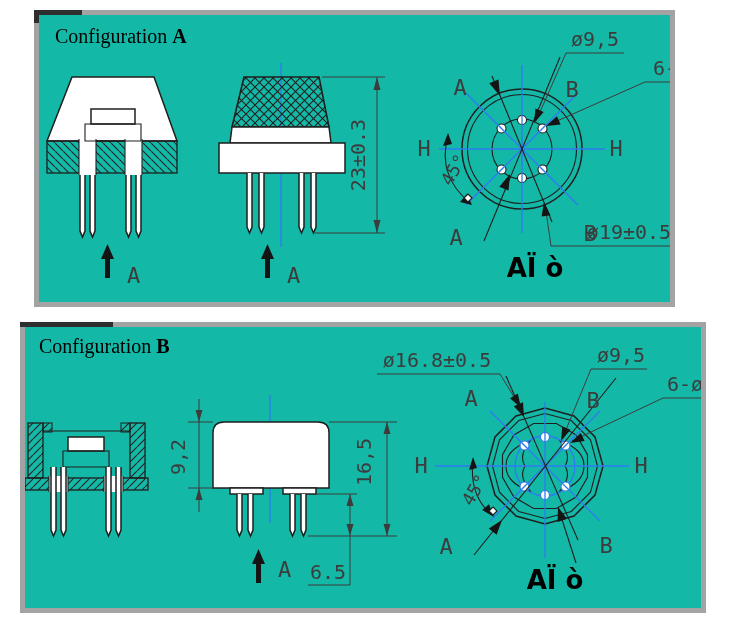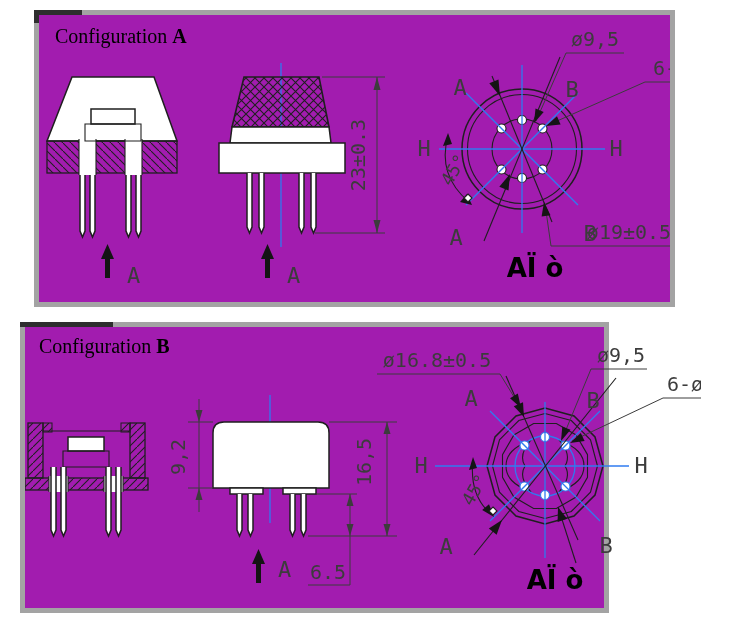--- a/index.html
+++ b/index.html
@@ -1,18 +1,18 @@
 <!DOCTYPE html>
 <html><head>
 <meta charset="utf-8">
 <style>
   html,body{margin:0;padding:0;background:#fff;}
   body{width:732px;height:628px;position:relative;overflow:hidden;
        font-family:"Liberation Sans",sans-serif;}
-  .panel{position:absolute;background:#a21caf;border:5px solid #a3a3a3;box-sizing:border-box;}
+  .panel{position:absolute;background:#14b8a6;border:5px solid #a3a3a3;box-sizing:border-box;}
   .corner-h{position:absolute;background:#2e2e2e;}
   
   .ol{fill:#fff;stroke:#1f1f1f;stroke-width:1.5;stroke-linejoin:miter;}
   .ln{fill:none;stroke:#1f1f1f;stroke-width:1.1;}
   .ln2{fill:none;stroke:#1f1f1f;stroke-width:1.5;}
   .dm{fill:none;stroke:#3c3c3c;stroke-width:1;}
   .cl{fill:none;stroke:#2f7bf0;stroke-width:1.3;}
   .fa{fill:#141414;stroke:none;}
   .da{fill:#3c3c3c;stroke:none;}
   .pc{fill:#fff;stroke:#1f1f1f;stroke-width:1.1;}
@@ -133,21 +133,21 @@
       <text class="lt" x="533" y="82" text-anchor="middle">B</text>
       <text class="lt" x="417" y="230" text-anchor="middle">A</text>
       <text class="lt" x="551" y="226" text-anchor="middle">B</text>
       <text class="lt" x="385" y="141" text-anchor="middle">H</text>
       <text class="lt" x="577" y="141" text-anchor="middle">H</text>
       <text class="cap" x="496" y="262" text-anchor="middle">AÏ ò</text>
     </g>
   </svg>
 </div>
 
-<div class="panel" style="left:20px;top:322px;width:589px;height:291px;">
+<div class="panel" style="left:20px;top:322px;width:686px;height:291px;">
   <div class="corner-h" style="top:-5px;left:8px;width:80px;height:5px;"></div>
   <div class="corner-h" style="top:-5px;left:-5px;width:16px;height:5px;"></div>
 
   <svg width="676" height="281" viewBox="0 0 676 281">
     <defs>
       <pattern id="pB-hatch" width="8" height="8" patternUnits="userSpaceOnUse">
         <path d="M0,8 L8,0" stroke="#1f1f1f" stroke-width="1.1"></path>
       </pattern>
     </defs>
 

